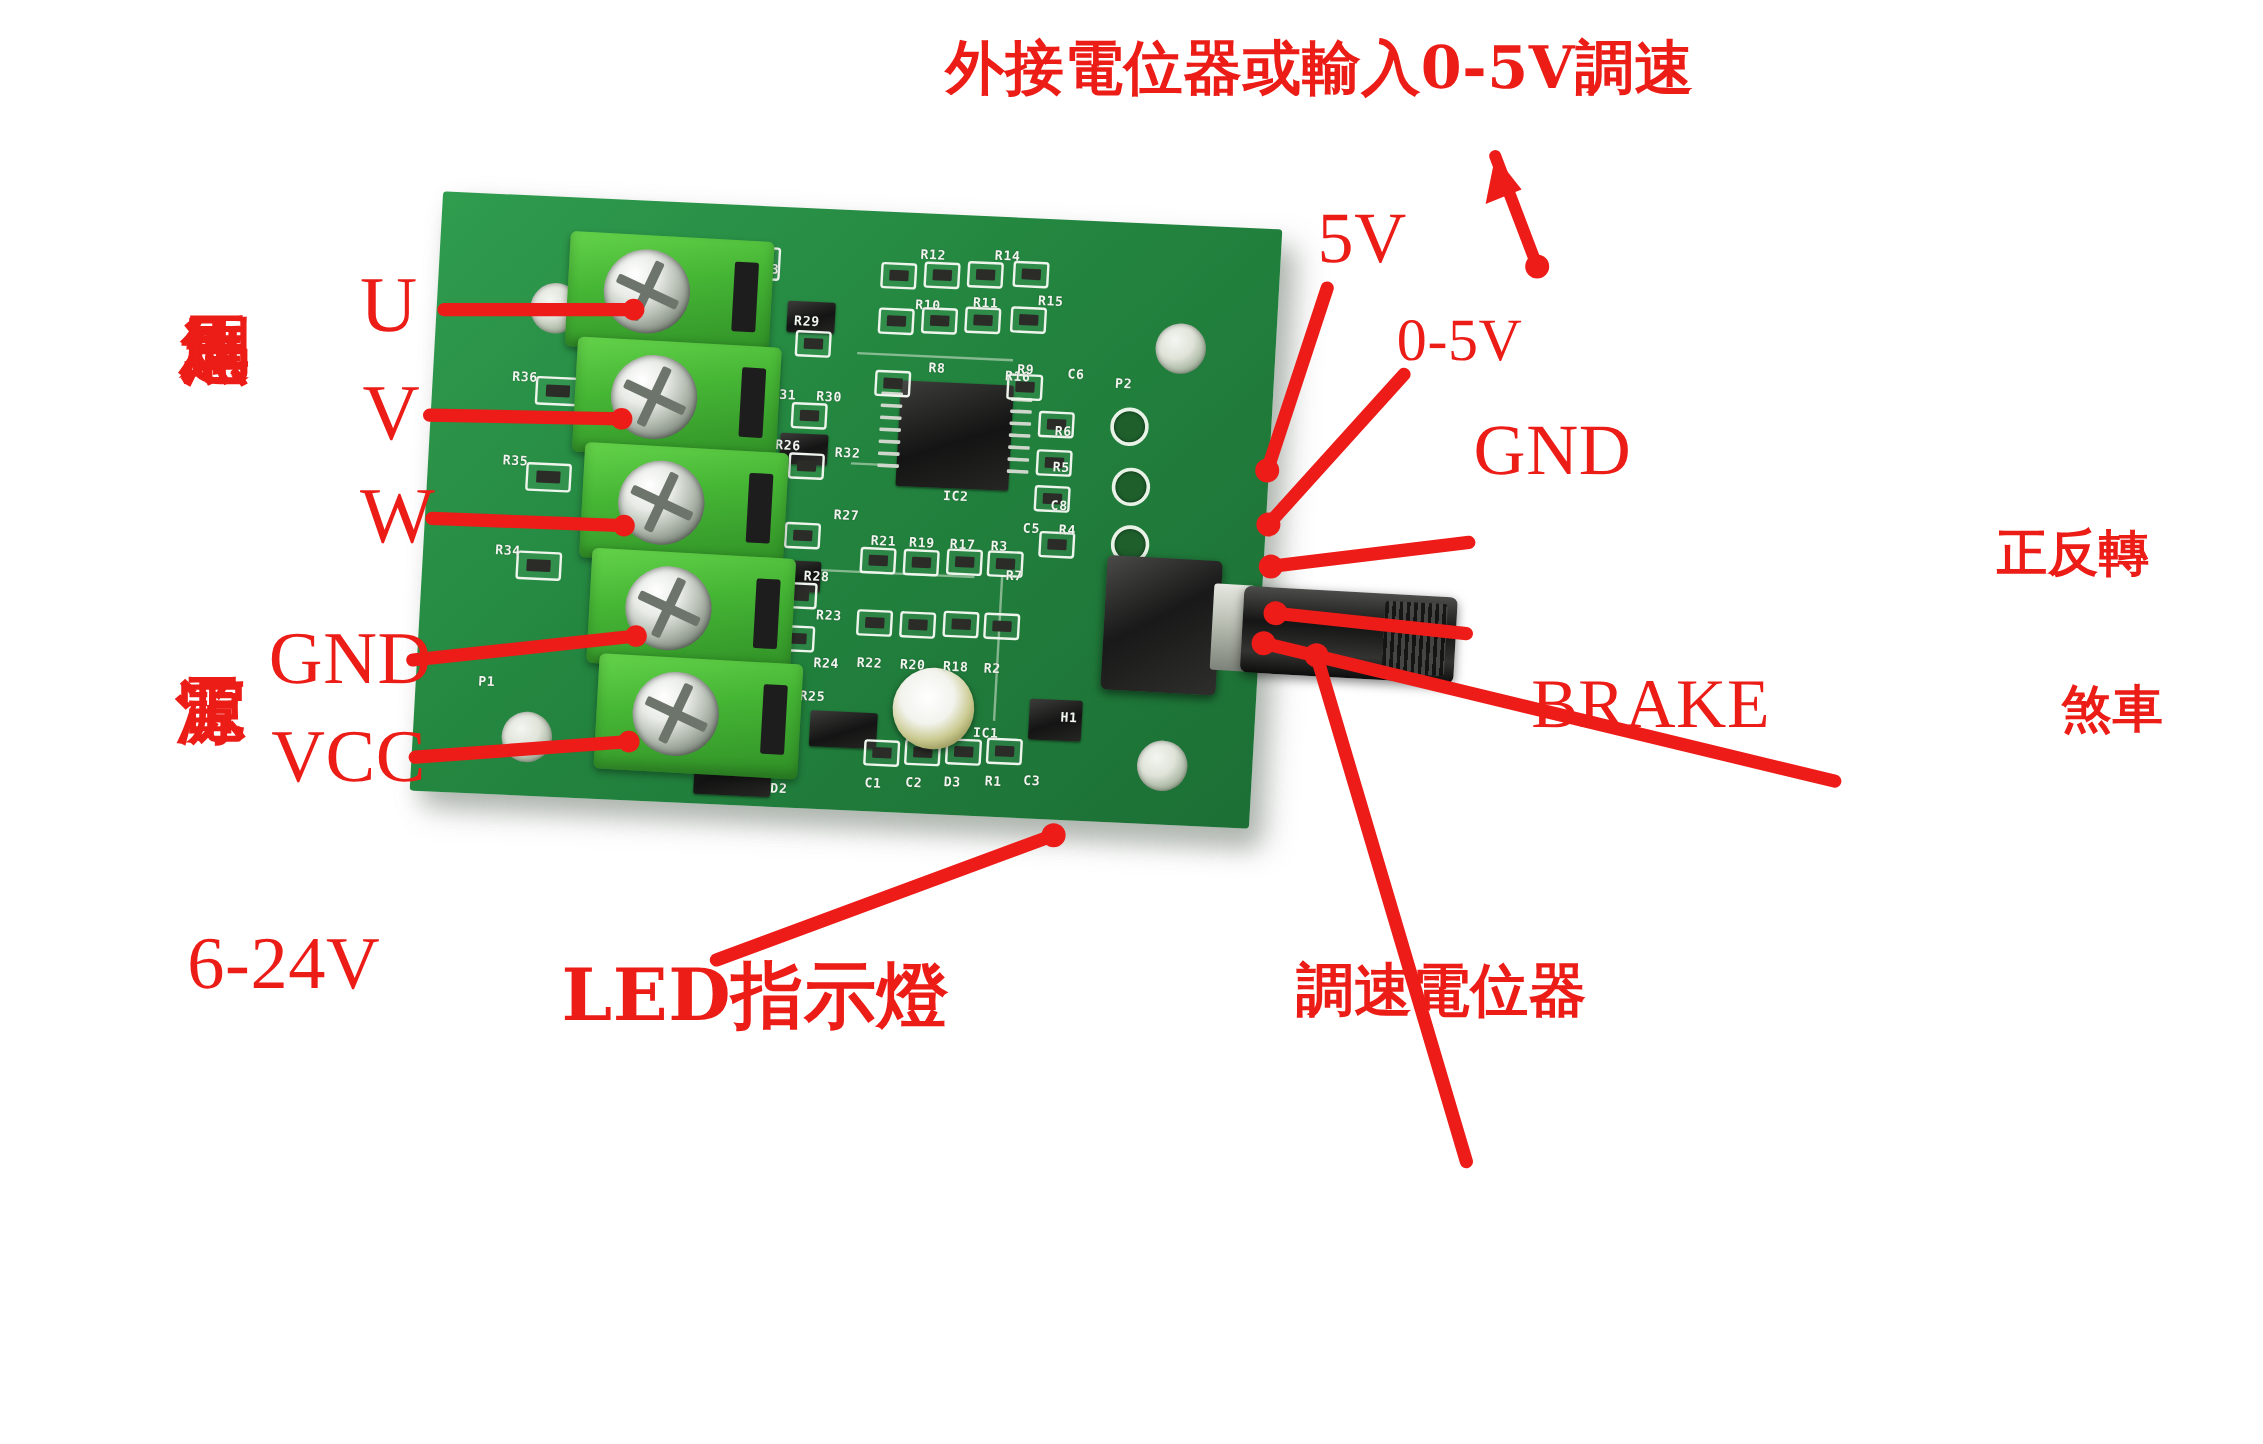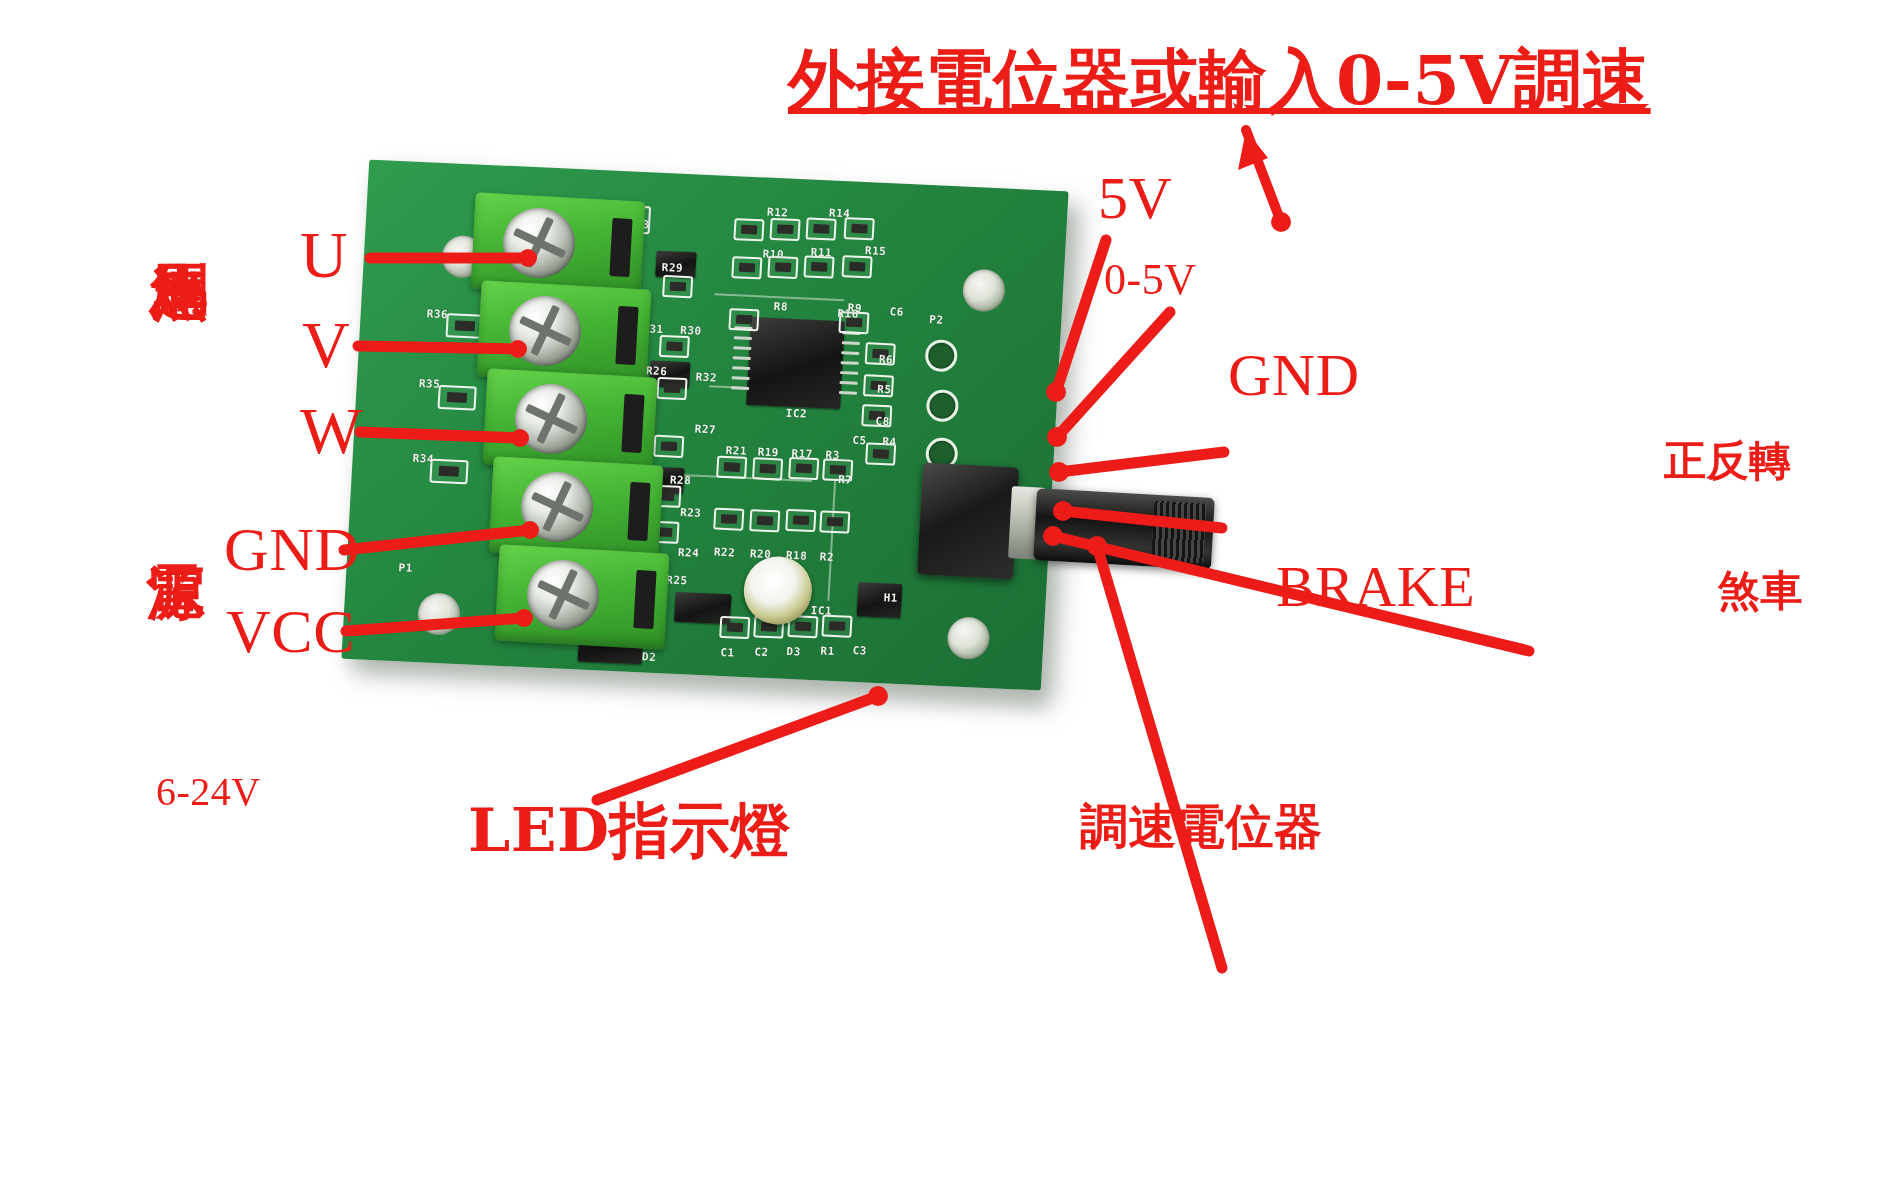--- a/index.html
+++ b/index.html
@@ -420,40 +420,40 @@
     <circle cx="878" cy="696" r="10" fill="#ee1c18"></circle>
 
     <line x1="1222" y1="968" x2="1097" y2="546" stroke="#ee1c18" stroke-width="11" stroke-linecap="round"></line>
     <circle cx="1097" cy="546" r="10" fill="#ee1c18"></circle>
 
     <path d="M1281,222 L1246,130" stroke="#ee1c18" stroke-width="10" stroke-linecap="round" fill="none"></path>
     <path d="M1246,130 L1238,170 L1268,158 Z" fill="#ee1c18"></path>
     <circle cx="1281" cy="222" r="10" fill="#ee1c18"></circle>
   </svg>
 
-  <div class="anno cjk" style="left:788px; top:46px; font-size:68px;text-decoration:underline;">外接電位器或輸入0-5V調速</div>
+  <div class="anno cjk" style="left:788px; top:32px; font-size:49px;">外接電位器或輸入0-5V調速</div>
 
   <div class="anno cjk" style="left:148px; top:216px; font-size:58px; line-height:1.08; writing-mode:vertical-rl; text-orientation:upright;">無刷馬達</div>
 
   <div class="anno" style="left:300px; top:222px; font-size:66px;">U</div>
   <div class="anno" style="left:302px; top:312px; font-size:66px;">V</div>
   <div class="anno" style="left:300px; top:398px; font-size:66px;">W</div>
 
   <div class="anno cjk" style="left:144px; top:518px; font-size:58px; line-height:1.08; writing-mode:vertical-rl; text-orientation:upright;">電源</div>
 
   <div class="anno" style="left:224px; top:518px; font-size:62px;">GND</div>
   <div class="anno" style="left:226px; top:600px; font-size:62px;">VCC</div>
 
-  <div class="anno" style="left:156px; top:772px; font-size:40px;">6-24V</div>
+  <div class="anno" style="left:156px; top:772px; font-size:62px;">6-24V</div>
 
   <div class="anno cjk" style="left:468px; top:800px; font-size:60px;">LED指示燈</div>
 
   <div class="anno" style="left:1098px; top:168px; font-size:60px;">5V</div>
 
-  <div class="anno" style="left:1104px; top:258px; font-size:44px;">0-5V</div>
+  <div class="anno" style="left:1164px; top:258px; font-size:50px;">0-5V</div>
 
   <div class="anno" style="left:1228px; top:345px; font-size:60px;">GND</div>
 
   <div class="anno cjk" style="left:1664px; top:440px; font-size:42px;">正反轉</div>
 
   <div class="anno" style="left:1276px; top:558px; font-size:58px;">BRAKE</div>
   <div class="anno cjk" style="left:1718px; top:570px; font-size:42px;">煞車</div>
 
   <div class="anno cjk" style="left:1080px; top:802px; font-size:48px;">調速電位器</div>
 

